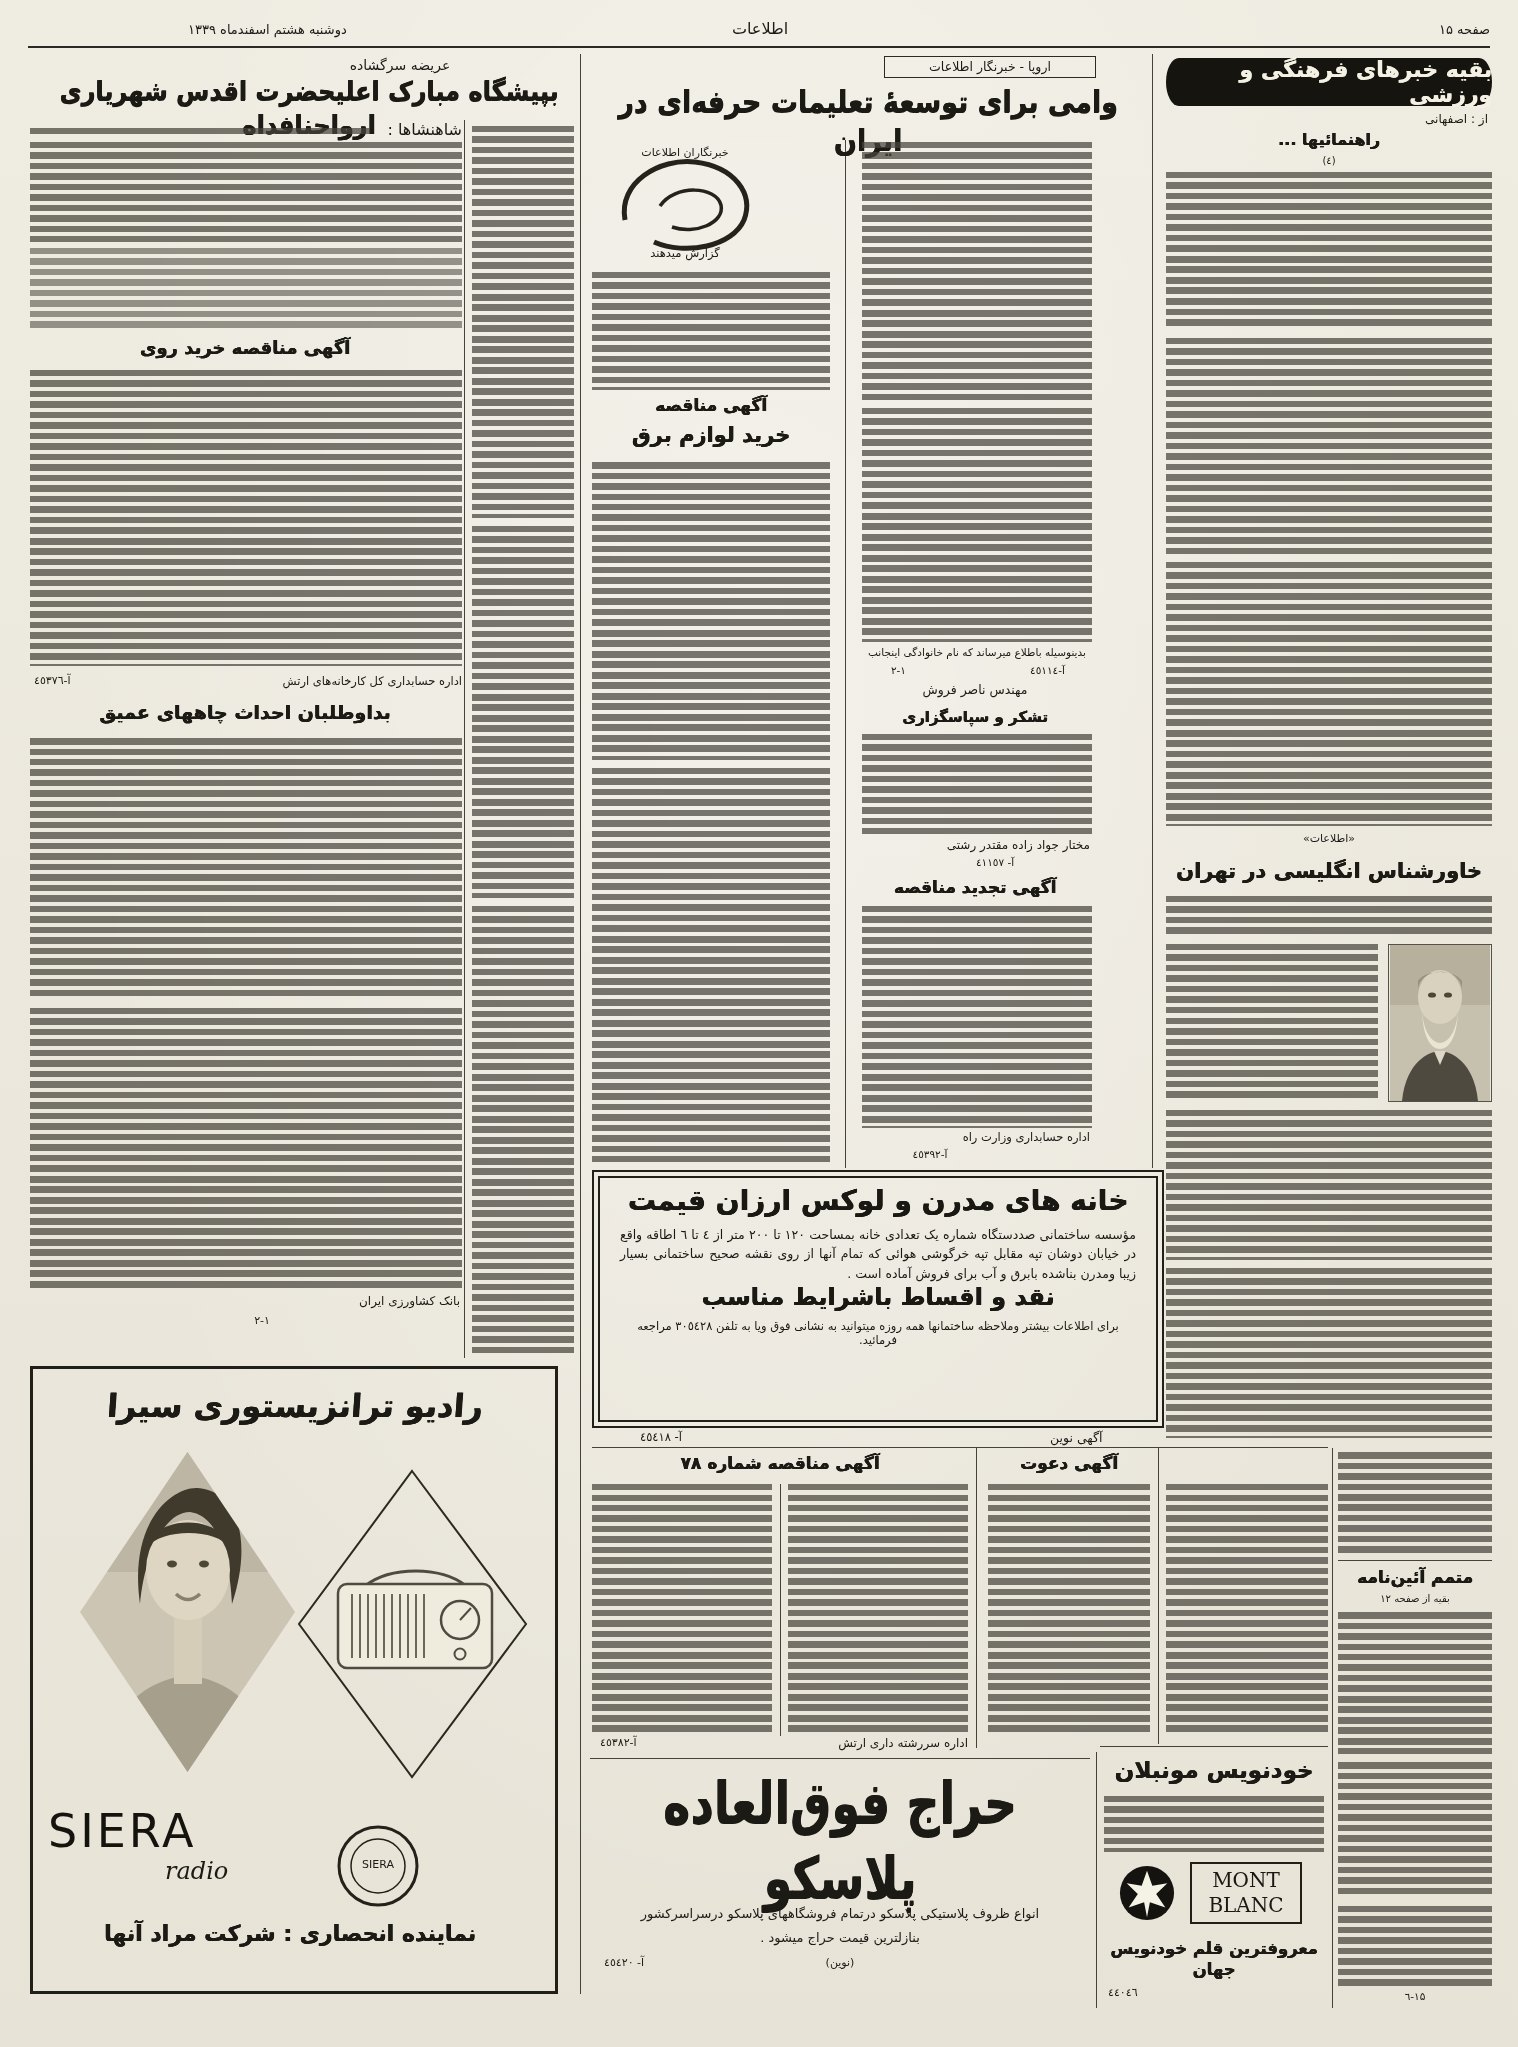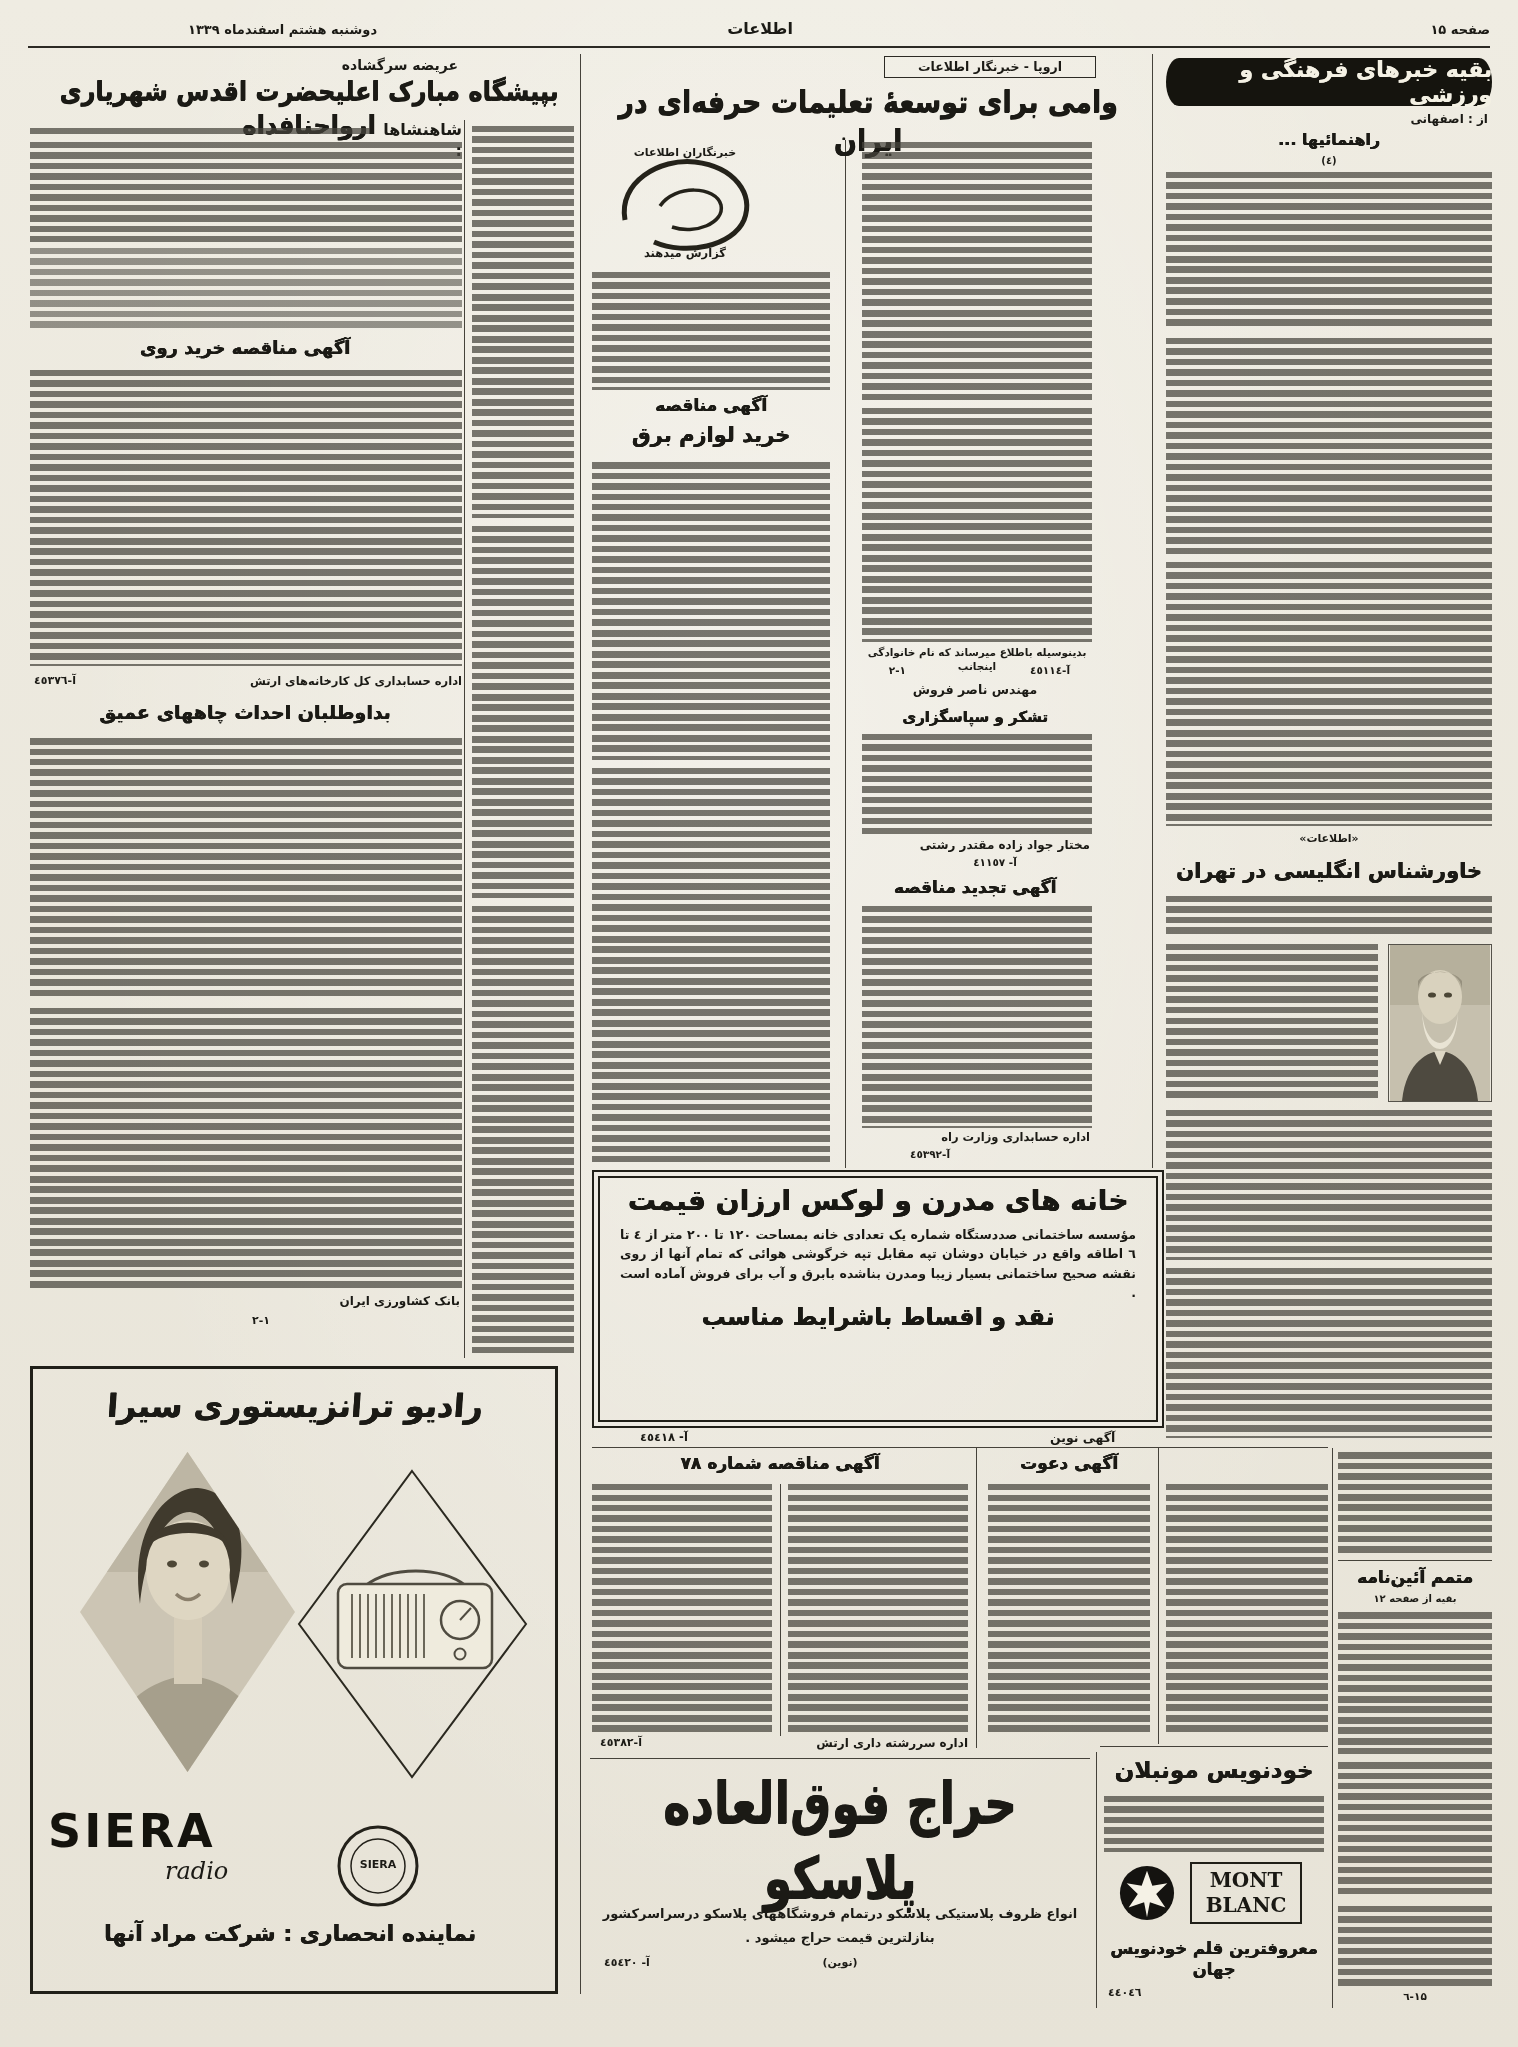--- a/index.html
+++ b/index.html
@@ -5,21 +5,21 @@
   *{box-sizing:border-box;}
   html,body{margin:0;padding:0;background:#8d897e;}
   .page{
     position:relative;width:1518px;height:2047px;overflow:hidden;
     font-family:"DejaVu Sans",sans-serif;color:#191813;direction:rtl;
     background:
       radial-gradient(ellipse at 50% 35%, rgba(255,255,255,.35), rgba(255,255,255,0) 65%),
       linear-gradient(180deg,#efece2,#e7e3d7);
   }
   .t{position:absolute;line-height:1.3;color:#1b1a15;}
-  .b{font-weight:bold;}
+  .b{font-weight:normal;}
   .c{text-align:center;}
   .r{text-align:right;}
   .l{text-align:left;}
   .ltr{direction:ltr;}
   .callig{font-weight:bold;text-shadow:.5px 0 currentColor,0 .4px currentColor;letter-spacing:-.5px;}
   .sim{position:absolute;background-image:repeating-linear-gradient(180deg,#46443c 0 6.5px,rgba(0,0,0,0) 6.5px 10.5px);opacity:.72;}
   .sim.s2{opacity:.55;}
   .rv{position:absolute;width:1px;background:#45423a;}
   .rh{position:absolute;height:1px;background:#45423a;}
   .banner{
@@ -180,20 +180,21 @@
     <div class="t callig c" style="left:592px;top:394px;width:238px;font-size:17px">آگهی مناقصه</div>
     <div class="t callig c" style="left:592px;top:422px;width:238px;font-size:21px">خرید لوازم برق</div>
     <div class="sim" style="left:592px;top:462px;width:238px;height:298px"></div>
     <div class="sim" style="left:592px;top:768px;width:238px;height:394px"></div>
   </div>
 
   <div class="frame houses" style="left:592px;top:1170px;width:572px;height:258px;padding:12px 26px">
     <div class="callig c" style="font-size:28px;margin-top:0">خانه های مدرن و لوکس ارزان قیمت</div>
     <div class="b" style="font-size:12.5px;line-height:1.55;text-align:justify;margin-top:8px">مؤسسه ساختمانی صددستگاه شماره یک تعدادی خانه بمساحت ۱۲۰ تا ۲۰۰ متر از ٤ تا ٦ اطاقه واقع در خیابان دوشان تپه مقابل تپه خرگوشی هوائی که تمام آنها از روی نقشه صحیح ساختمانی بسیار زیبا ومدرن بناشده بابرق و آب برای فروش آماده است .</div>
     <div class="callig c" style="font-size:24px;">نقد و اقساط باشرایط مناسب</div>
+    <div class="b c" style="font-size:11.5px;margin-top:8px">برای اطلاعات بیشتر وملاحظه ساختمانها همه روزه میتوانید به نشانی فوق ویا به تلفن ۳۰٥٤۲۸ مراجعه فرمائید.</div>
   </div>
   <div class="t b l ltr" style="left:640px;top:1430px;width:90px;font-size:11.5px">آ- ٤٥٤١٨</div>
   <div class="t b" style="left:1050px;top:1430px;width:100px;font-size:12.5px;text-align:left">آگهی نوین</div>
 
   <div>
     <div class="t callig c" style="left:592px;top:1452px;width:376px;font-size:17px">آگهی مناقصه شماره ۷۸</div>
     <div class="sim" style="left:592px;top:1484px;width:180px;height:248px"></div>
     <div class="sim" style="left:788px;top:1484px;width:180px;height:248px"></div>
     <div class="t b r" style="left:800px;top:1736px;width:168px;font-size:12px">اداره سررشته داری ارتش</div>
     <div class="t b l ltr" style="left:600px;top:1736px;width:90px;font-size:11px">آ-٤٥٣٨٢</div>

